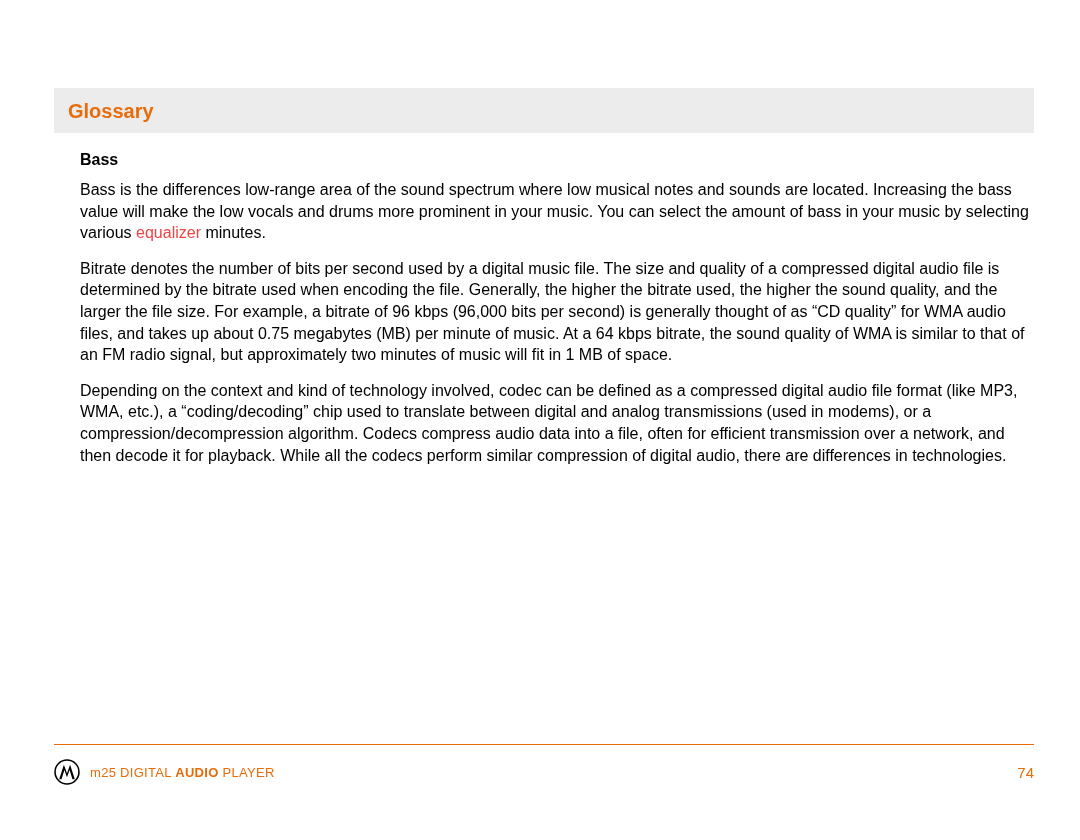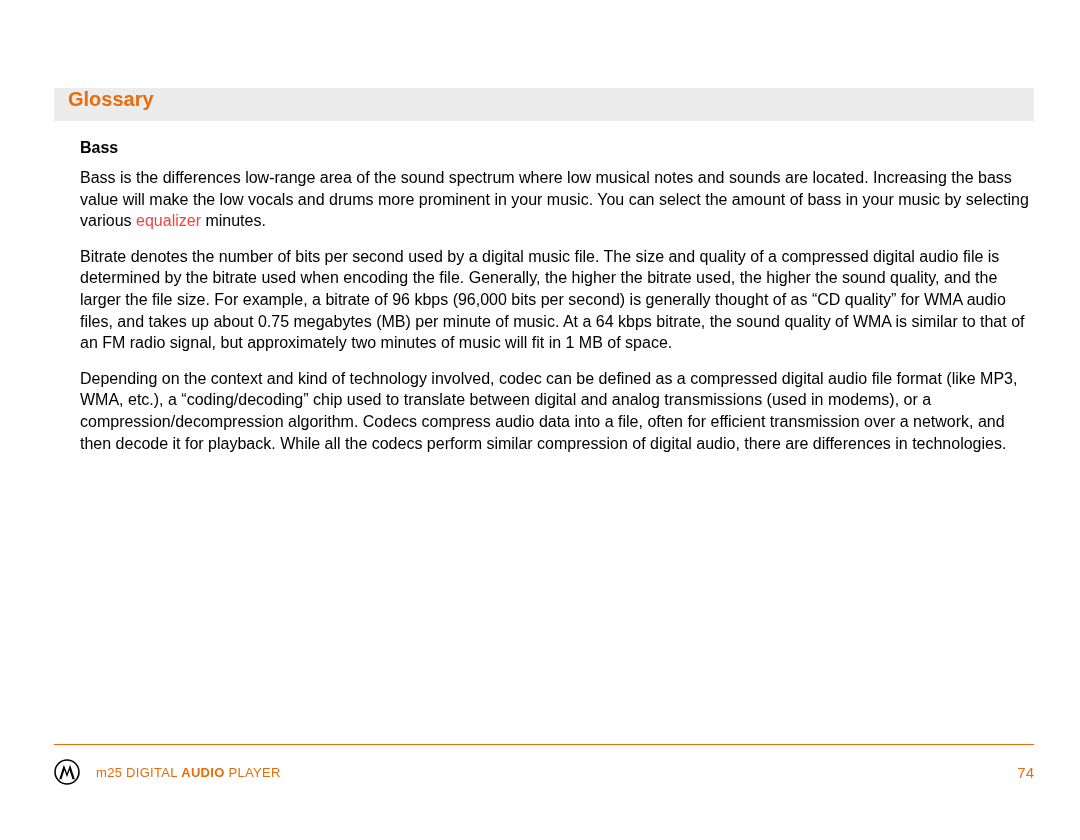--- a/index.html
+++ b/index.html
@@ -10,21 +10,21 @@
       font-size: 16px;
       color: #000;
       background: #fff;
       position: relative;
     }
     .page {
       padding: 88px 46px 0 54px;
     }
     .section-header {
       background: #ECECEC;
-      padding: 0 14px 10px 14px;
+      padding: 12px 14px 10px 14px;
       margin-bottom: 18px;
     }
     .section-title {
       color: #E86C0A;
       font-size: 20px;
       font-weight: bold;
     }
     .entry {
       margin-bottom: 14px;
       margin-left: 26px;
@@ -53,21 +53,21 @@
       margin-bottom: 14px;
     }
     .footer-row {
       display: flex;
       align-items: center;
       justify-content: space-between;
     }
     .footer-left {
       display: flex;
       align-items: center;
-      gap: 16px;
+      gap: 10px;
     }
     .logo {
       width: 26px;
       height: 26px;
       flex-shrink: 0;
     }
     .footer-text {
       color: #E86C0A;
       font-size: 13px;
       letter-spacing: 0.3px;

